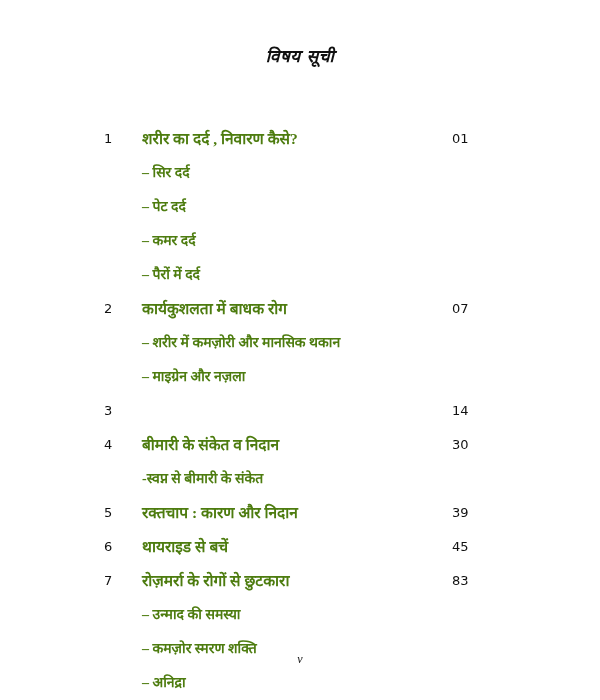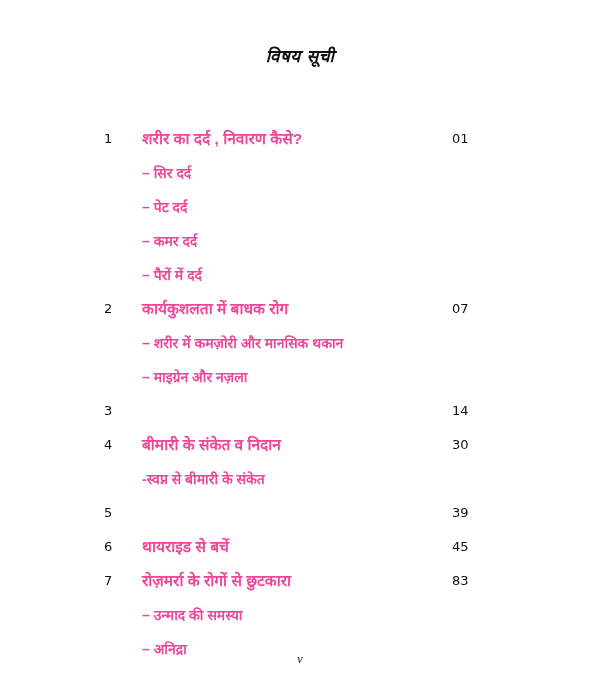--- a/index.html
+++ b/index.html
@@ -54,22 +54,22 @@
     font-size: 13px;
     font-family: "DejaVu Sans", "Liberation Sans", sans-serif;
     color: #111111;
   }
   .label {
     position: absolute;
     left: 142px;
     top: 0;
     font-size: 15.5px;
     font-weight: 600;
-    font-family: Liberation Sans, sans-serif;
-    color: #ec4899;
+    font-family: Liberation Serif, serif;
+    color: #4d7c0f;
     white-space: nowrap;
   }
   .row.sub .label {
     font-size: 14px;
     font-weight: 600;
   }
   .page-no {
     position: absolute;
     left: 452px;
     top: 0;
@@ -147,39 +147,45 @@
         <span class="label">बीमारी के संकेत व निदान</span>
         <span class="page-no">30</span>
       </div>
       <div class="row sub">
         <span class="num"></span>
         <span class="label">-स्वप्न से बीमारी के संकेत</span>
         <span class="page-no"></span>
       </div>
       <div class="row">
         <span class="num">5</span>
+        <span class="label">रक्तचाप : कारण और निदान</span>
         <span class="page-no">39</span>
       </div>
       <div class="row">
         <span class="num">6</span>
         <span class="label">थायराइड से बचें</span>
         <span class="page-no">45</span>
       </div>
       <div class="row">
         <span class="num">7</span>
         <span class="label">रोज़मर्रा के रोगों से छुटकारा</span>
         <span class="page-no">83</span>
       </div>
       <div class="row sub">
         <span class="num"></span>
         <span class="label">– उन्माद की समस्या</span>
         <span class="page-no"></span>
       </div>
       <div class="row sub">
         <span class="num"></span>
+        <span class="label">– कमज़ोर स्मरण शक्ति</span>
+        <span class="page-no"></span>
+      </div>
+      <div class="row sub">
+        <span class="num"></span>
         <span class="label">– अनिद्रा</span>
         <span class="page-no"></span>
       </div>
     </div>
 
   <div class="folio">v</div>
 
 </div>
 
 </body></html>

